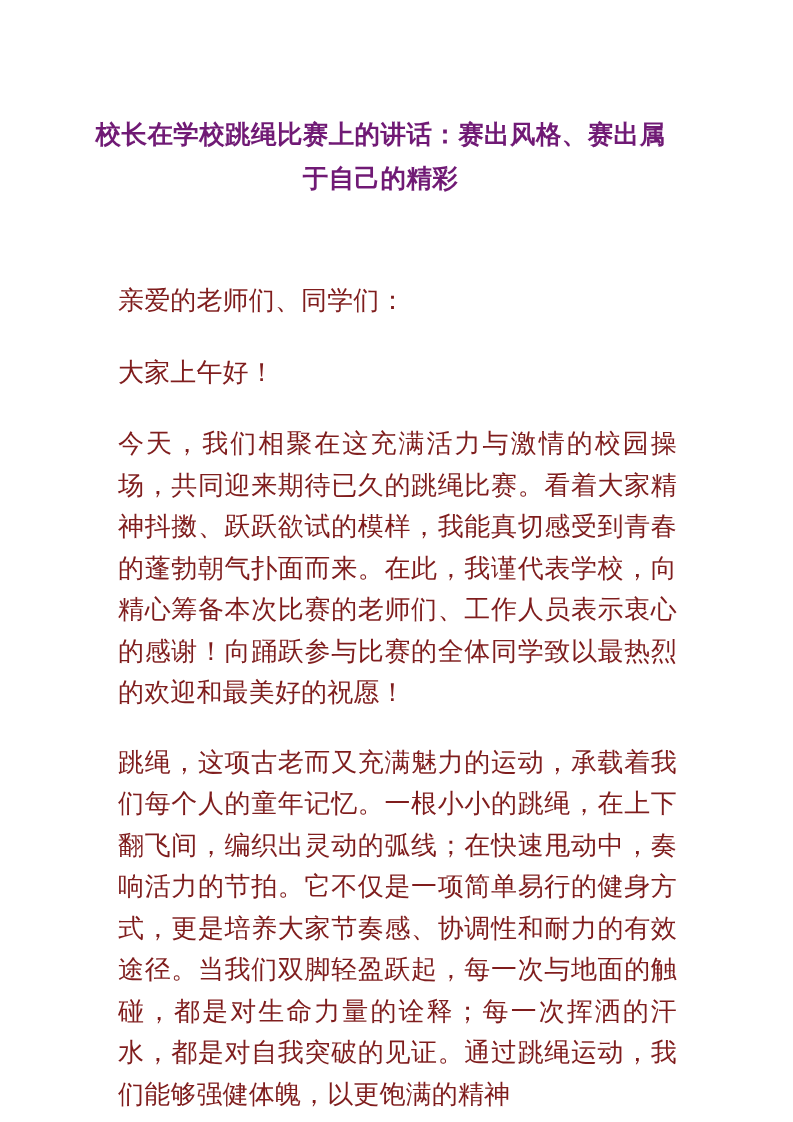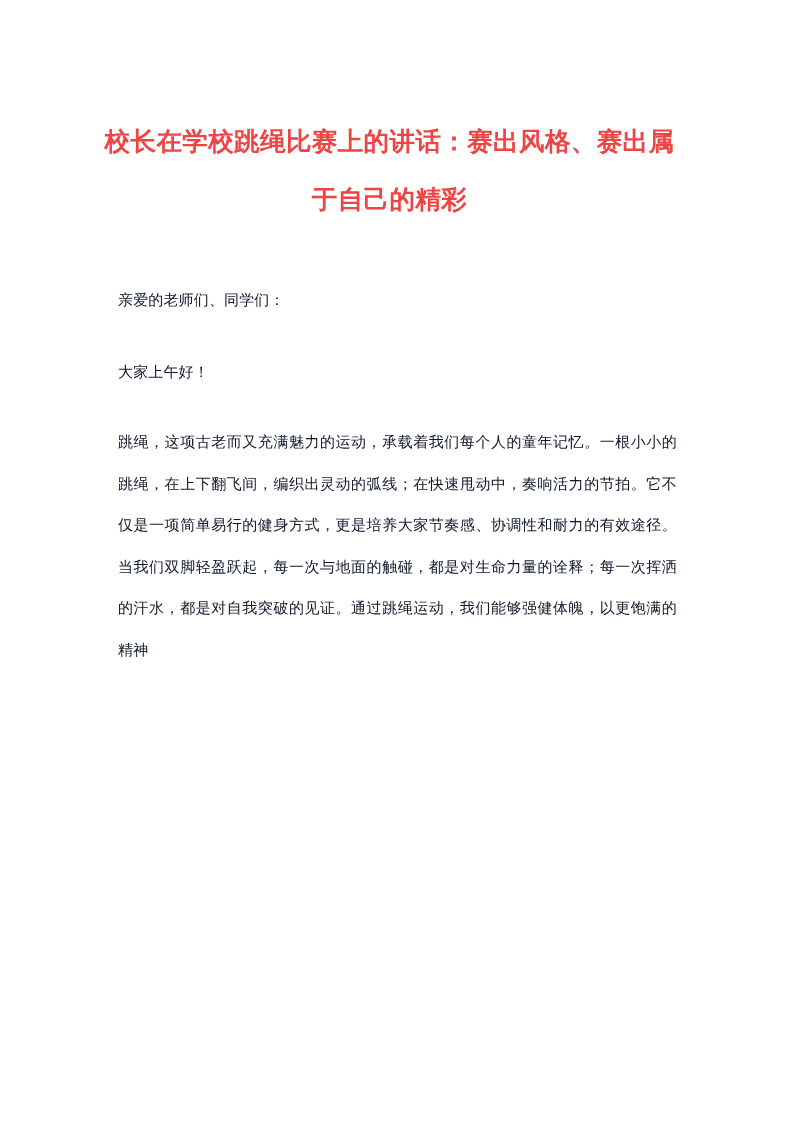--- a/index.html
+++ b/index.html
@@ -18,47 +18,47 @@
     overflow: hidden;
     box-sizing: border-box;
     font-family: "DejaVu Sans", "Liberation Sans", sans-serif;
     color: #1a1a1a;
     -webkit-font-smoothing: antialiased;
   }
 
   
   .doc-title {
     position: absolute;
-    left: 103px;
+    left: 94px;
     top: 112px;
     width: 573px;
     margin: 0;
     text-align: center;
     font-size: 25.5px;
     font-weight: 700;
-    line-height: 58px;
+    line-height: 44px;
     letter-spacing: 0.4px;
-    color: #ef4444;
+    color: #701a75;
   }
 
   
   .body-block {
     position: absolute;
     left: 118px;
     top: 280px;
     width: 559px;
   }
 
   .para {
     margin: 0 0 30px 0;
-    font-size: 15px;
+    font-size: 26px;
     font-weight: 400;
     line-height: 41.5px;
     letter-spacing: 0.15px;
-    color: #0f172a;
+    color: #7f1d1d;
     text-align: justify;
     text-justify: inter-ideograph;
     word-break: break-all;
   }
 
   .para:last-child {
     margin-bottom: 0;
     font-family: Liberation Mono, monospace;
   }
 </style>
@@ -68,16 +68,17 @@
 <div class="page">
 
   <h1 class="doc-title">
     <span>校长在学校跳绳比赛上的讲话：赛出风格、</span><wbr>
     <span>赛出属于自己的精彩</span>
   </h1>
 
   <div class="body-block">
     <p class="para">亲爱的老师们、同学们：</p>
     <p class="para">大家上午好！</p>
+    <p class="para">今天，我们相聚在这充满活力与激情的校园操场，共同迎来期待已久的跳绳比赛。看着大家精神抖擞、跃跃欲试的模样，我能真切感受到青春的蓬勃朝气扑面而来。在此，我谨代表学校，向精心筹备本次比赛的老师们、工作人员表示衷心的感谢！向踊跃参与比赛的全体同学致以最热烈的欢迎和最美好的祝愿！</p>
     <p class="para">跳绳，这项古老而又充满魅力的运动，承载着我们每个人的童年记忆。一根小小的跳绳，在上下翻飞间，编织出灵动的弧线；在快速甩动中，奏响活力的节拍。它不仅是一项简单易行的健身方式，更是培养大家节奏感、协调性和耐力的有效途径。当我们双脚轻盈跃起，每一次与地面的触碰，都是对生命力量的诠释；每一次挥洒的汗水，都是对自我突破的见证。通过跳绳运动，我们能够强健体魄，以更饱满的精神</p>
   </div>
 
 </div>
 
 </body></html>

